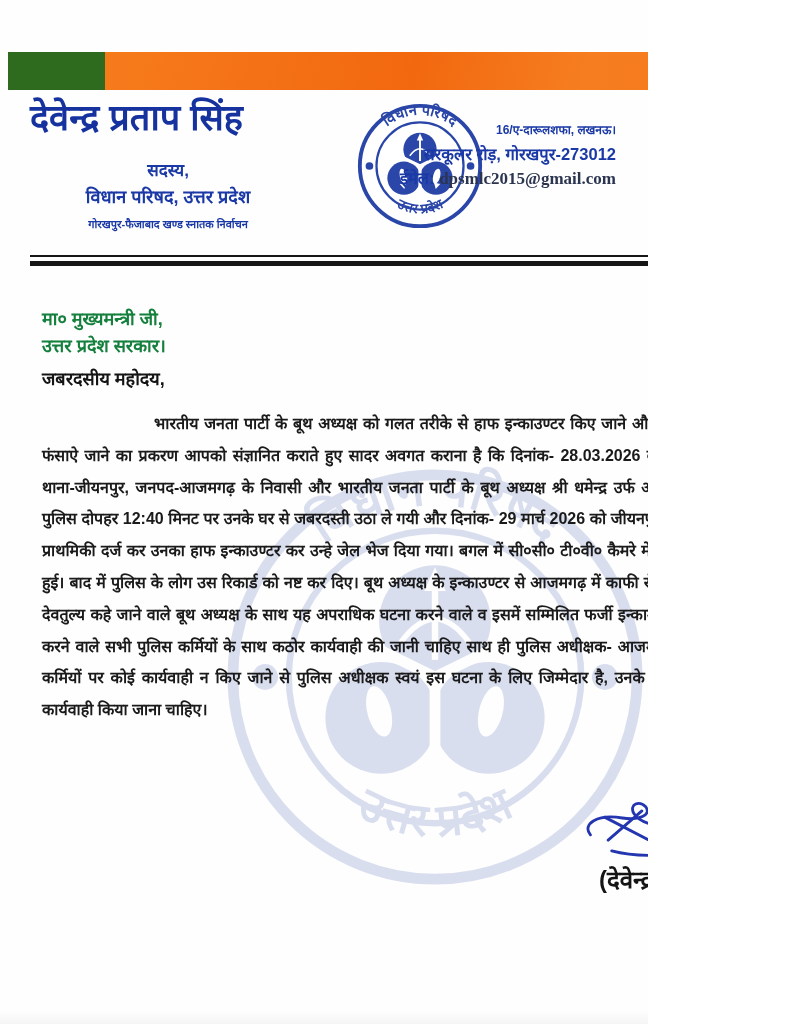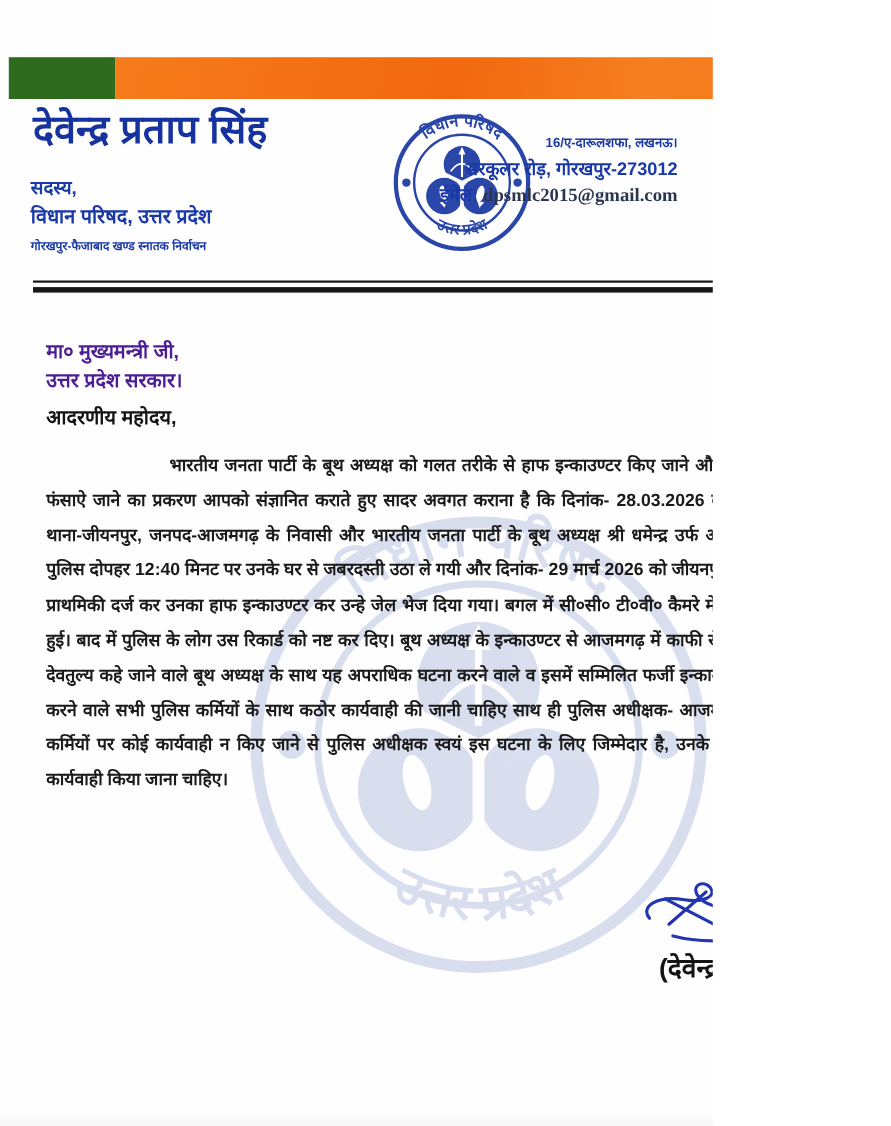--- a/index.html
+++ b/index.html
@@ -20,21 +20,21 @@
   .band{position:absolute;left:8px;top:52px;width:784px;height:38px;display:flex;}
   .band-green{width:97px;height:100%;background:#2f6b1e;}
   .band-orange{flex:1;height:100%;background:linear-gradient(100deg,#f67b1b 0%,#f2680f 45%,#f67e20 70%,#f57718 100%);}
   
   .sender-name{
     position:absolute;left:30px;top:92px;width:310px;
     font-size:36px;font-weight:bold;color:#16329e;line-height:52px;
   }
   .sender-titles{
     position:absolute;left:28px;top:158px;width:280px;
-    text-align:left;color:#1a39a6;font-weight:bold;
+    text-align:center;color:#1a39a6;font-weight:bold;
   }
   .sender-titles .t1{font-size:17px;line-height:26px;}
   .sender-titles .t2{font-size:18px;line-height:27px;}
   .sender-titles .t3{font-size:11px;line-height:26px;}
   
   .header-seal{position:absolute;left:356px;top:102px;width:128px;height:128px;}
   
   .header-right{
     position:absolute;right:32px;top:118px;width:330px;
     text-align:right;color:#1a39a6;font-weight:bold;
@@ -46,21 +46,21 @@
   .rule{
     position:absolute;left:30px;top:255px;width:756px;height:4px;
     border-top:2.5px solid #161616;border-bottom:5px solid #161616;
   }
   
   .ref-row{
     position:absolute;left:42px;top:271px;width:744px;
     display:flex;justify-content:space-between;
     font-size:18px;font-weight:bold;color:#141414;
   }
-  .addressee{position:absolute;left:42px;top:306px;font-size:18px;font-weight:bold;line-height:27px;color:#4c1d95;}
+  .addressee{position:absolute;left:42px;top:306px;font-size:18px;font-weight:bold;line-height:27px;color:#15803d;}
   .salutation{position:absolute;left:42px;top:366px;font-size:18px;font-weight:bold;color:#141414;}
   
   .body-text{
     position:absolute;left:42px;top:408px;width:734px;
     font-size:16px;font-weight:bold;line-height:31.8px;
     text-align:justify;text-indent:112px;color:#1a1a1a;
     z-index:2;
   }
   .closing{position:absolute;left:680px;top:758px;font-size:19px;font-weight:bold;color:#ef4444;z-index:2;}
   .signature{position:absolute;left:578px;top:780px;width:204px;height:92px;z-index:2;}
@@ -126,21 +126,21 @@
   </div>
 
   <div class="rule"></div>
 
 
   <div class="addressee layer">
     <div>मा० मुख्यमन्त्री जी,</div>
     <div>उत्तर प्रदेश सरकार।</div>
   </div>
 
-  <div class="salutation layer">आदरणीय महोदय,</div>
+  <div class="salutation layer">जबरदसीय महोदय,</div>
 
   <div class="body-text">भारतीय जनता पार्टी के बूथ अध्यक्ष को गलत तरीके से हाफ इन्काउण्टर किए जाने और उन्हे फर्जी मामलों में फंसाऐ जाने का प्रकरण आपको संज्ञानित कराते हुए सादर अवगत कराना है कि दिनांक- 28.03.2026 को ग्राम-चकलाल चन्द थाना-जीयनपुर, जनपद-आजमगढ़ के निवासी और भारतीय जनता पार्टी के बूथ अध्यक्ष श्री धमेन्द्र उर्फ अभिषेक को आजमगढ़ पुलिस दोपहर 12:40 मिनट पर उनके घर से जबरदस्ती उठा ले गयी और दिनांक- 29 मार्च 2026 को जीयनपुर कोतवाल द्वारा फर्जी प्राथमिकी दर्ज कर उनका हाफ इन्काउण्टर कर उन्हे जेल भेज दिया गया। बगल में सी०सी० टी०वी० कैमरे में यह पूरी घटना रिकार्ड हुई। बाद में पुलिस के लोग उस रिकार्ड को नष्ट कर दिए। बूथ अध्यक्ष के इन्काउण्टर से आजमगढ़ में काफी रोष एवं क्षोभ व्याप्त है। देवतुल्य कहे जाने वाले बूथ अध्यक्ष के साथ यह अपराधिक घटना करने वाले व इसमें सम्मिलित फर्जी इन्काउण्टर एवं मुकदमा दर्ज करने वाले सभी पुलिस कर्मियों के साथ कठोर कार्यवाही की जानी चाहिए साथ ही पुलिस अधीक्षक- आजमगढ़ द्वारा दोषी पुलिस कर्मियों पर कोई कार्यवाही न किए जाने से पुलिस अधीक्षक स्वयं इस घटना के लिए जिम्मेदार है, उनके खिलाफ भी कठोरतम कार्यवाही किया जाना चाहिए।</div>
 
   <div class="closing">सादर।</div>
 
   <div class="signature">
     <svg viewBox="0 0 230 100" width="204" height="92">
       <g fill="none" stroke="#2336b0" stroke-width="3.2" stroke-linecap="round">
         <path d="M14,60 C4,48 22,36 50,41 C68,44 84,38 76,28 C70,21 57,25 63,36 C71,49 96,52 118,49 C134,46 150,45 164,44"></path>
         <path d="M30,40 L80,66 M34,66 L72,33"></path>

